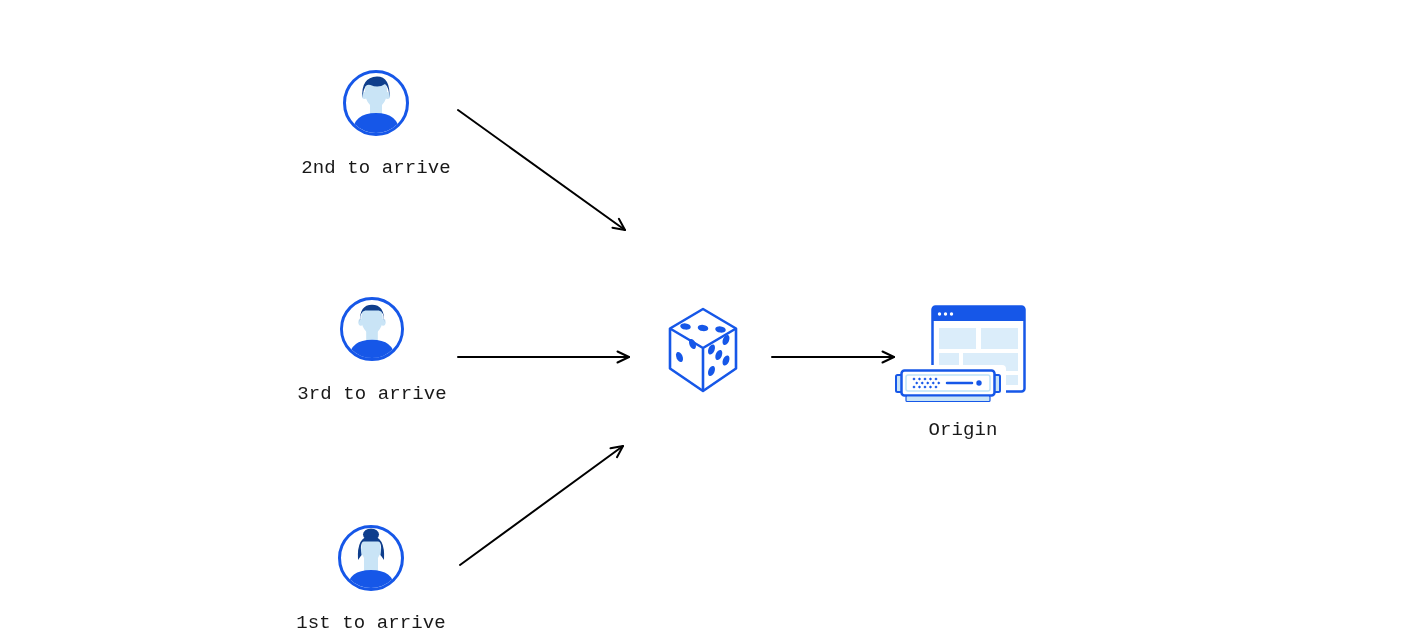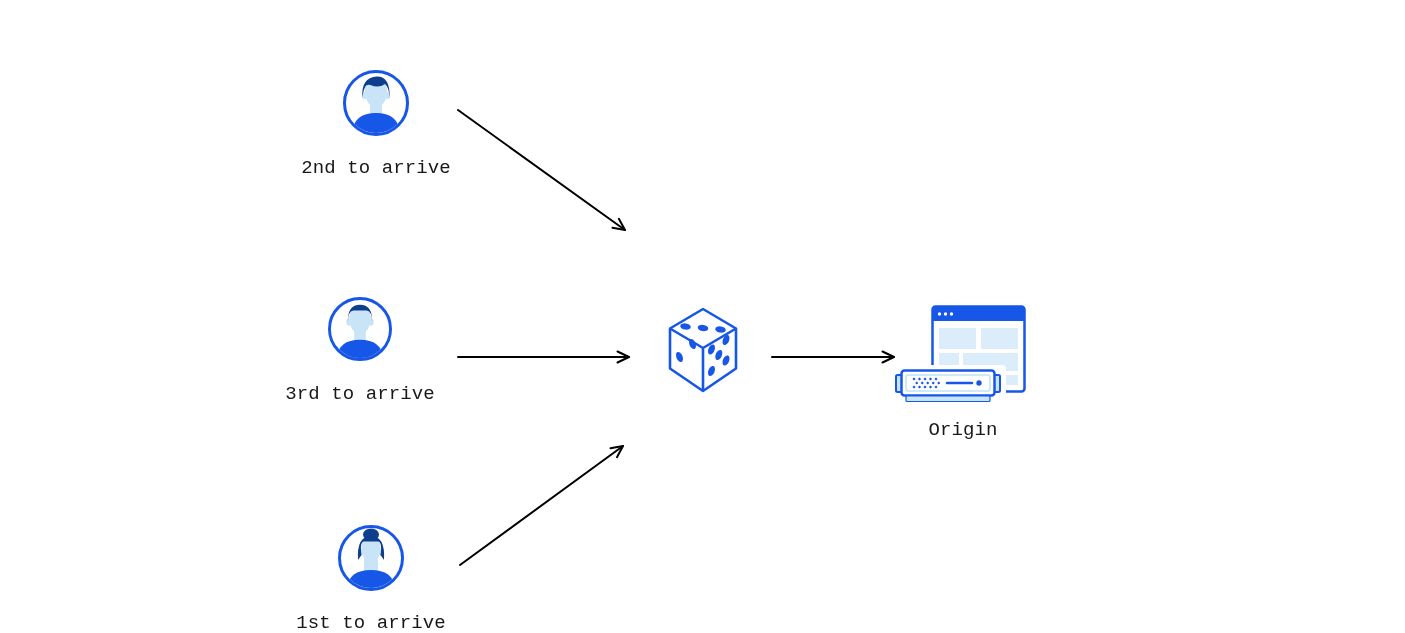--- a/index.html
+++ b/index.html
@@ -27,21 +27,21 @@
   }
   .node-label {
     font-size: 19px;
     color: #181818;
     letter-spacing: 0.1px;
     white-space: nowrap;
     text-align: center;
   }
   .node-visitor-2nd { left: 306px; top: 30px;  width: 140px; }
   .node-visitor-2nd .node-label { margin-top: 21px; }
-  .node-visitor-3rd { left: 290px; top: 257px; width: 140px; justify-content: flex-end; }
+  .node-visitor-3rd { left: 302px; top: 257px; width: 140px; justify-content: flex-end; }
   .node-visitor-3rd .node-label { margin-top: 22px; }
   .node-visitor-1st { left: 301px; top: 485px; width: 140px; justify-content: center; }
   .node-visitor-1st .node-label { margin-top: 21px; }
   .node-dice       { left: 667px; top: 267px; width: 72px; }
   .node-origin     { left: 893px; top: 258px; width: 140px; }
   .node-origin .node-label { margin-top: 9px; text-align: center; }
   .icon-wrap { display: block; line-height: 0; }
 </style>
 </head>
 <body>

